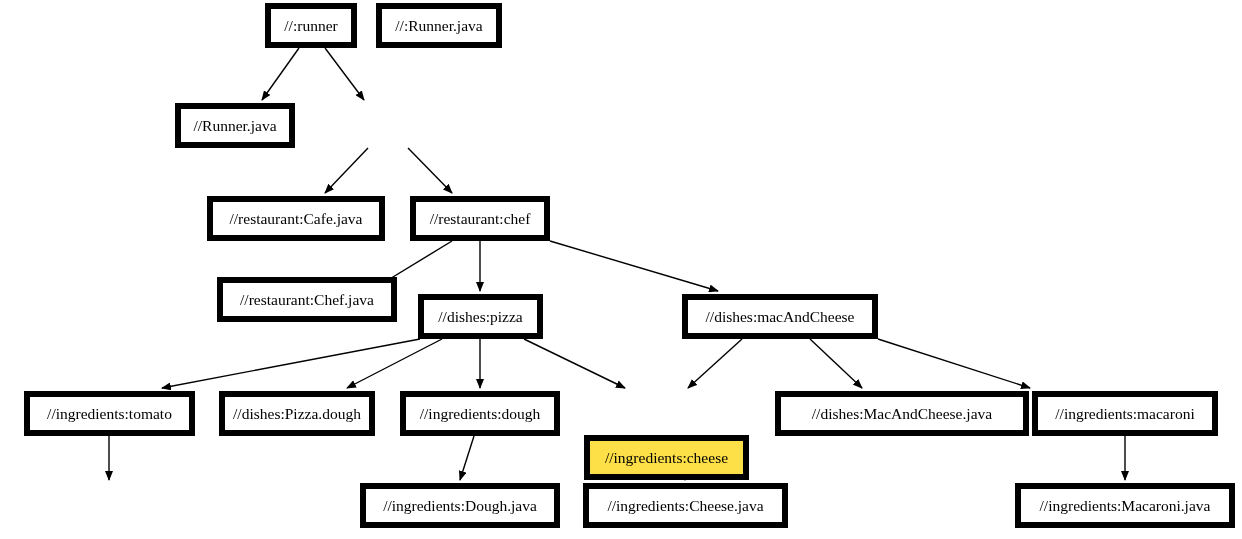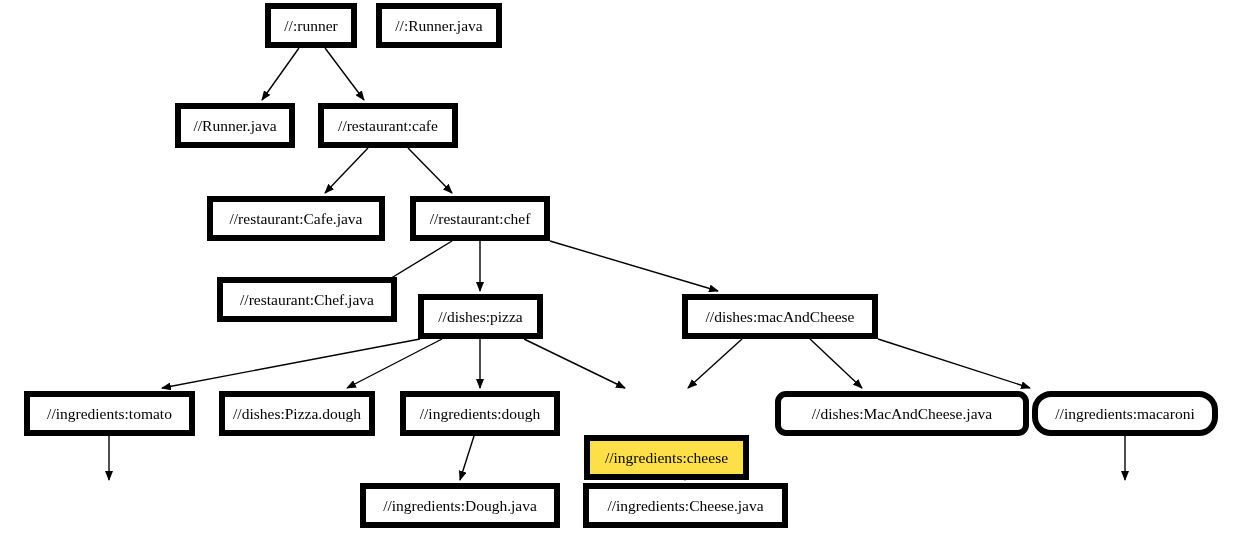--- a/index.html
+++ b/index.html
@@ -84,23 +84,20 @@
   <div id="node-layer">
       <div class="graph-node" style="left: 265px; top: 3px; width: 92px; height: 45px; border-color: rgb(0, 0, 0); background: rgb(255, 255, 255);">
         <span class="node-label" style="color: rgb(0, 0, 0);">//:runner</span>
       </div>
       <div class="graph-node" style="left: 376px; top: 3px; width: 126px; height: 45px; border-color: rgb(0, 0, 0); background: rgb(255, 255, 255);">
         <span class="node-label" style="color: rgb(0, 0, 0);">//:Runner.java</span>
       </div>
       <div class="graph-node" style="left: 175px; top: 103px; width: 120px; height: 45px; border-color: rgb(0, 0, 0); background: rgb(255, 255, 255);">
         <span class="node-label" style="color: rgb(0, 0, 0);">//Runner.java</span>
       </div>
-      <div class="graph-node" style="left: 318px; top: 103px; width: 140px; height: 45px; border-color: rgb(0, 0, 0); background: rgb(255, 255, 255);">
-        <span class="node-label" style="color: rgb(0, 0, 0);">//restaurant:cafe</span>
-      </div>
       <div class="graph-node" style="left: 207px; top: 196px; width: 178px; height: 45px; border-color: rgb(0, 0, 0); background: rgb(255, 255, 255);">
         <span class="node-label" style="color: rgb(0, 0, 0);">//restaurant:Cafe.java</span>
       </div>
       <div class="graph-node" style="left: 410px; top: 196px; width: 140px; height: 45px; border-color: rgb(0, 0, 0); background: rgb(255, 255, 255);">
         <span class="node-label" style="color: rgb(0, 0, 0);">//restaurant:chef</span>
       </div>
       <div class="graph-node" style="left: 217px; top: 277px; width: 180px; height: 45px; border-color: rgb(0, 0, 0); background: rgb(255, 255, 255);">
         <span class="node-label" style="color: rgb(0, 0, 0);">//restaurant:Chef.java</span>
       </div>
       <div class="graph-node" style="left: 418px; top: 294px; width: 125px; height: 45px; border-color: rgb(0, 0, 0); background: rgb(255, 255, 255);">
@@ -114,27 +111,30 @@
       </div>
       <div class="graph-node" style="left: 219px; top: 391px; width: 156px; height: 45px; border-color: rgb(0, 0, 0); background: rgb(255, 255, 255);">
         <span class="node-label" style="color: rgb(0, 0, 0);">//dishes:Pizza.dough</span>
       </div>
       <div class="graph-node" style="left: 400px; top: 391px; width: 160px; height: 45px; border-color: rgb(0, 0, 0); background: rgb(255, 255, 255);">
         <span class="node-label" style="color: rgb(0, 0, 0);">//ingredients:dough</span>
       </div>
       <div class="graph-node" style="left: 584px; top: 391px; width: 165px; height: 45px; border-color: rgb(0, 0, 0); background: #fde047; margin-top: 44px;">
         <span class="node-label" style="color: rgb(0, 0, 0);">//ingredients:cheese</span>
       </div>
-      <div class="graph-node" style="left: 775px; top: 391px; width: 254px; height: 45px; border-color: rgb(0, 0, 0); background: rgb(255, 255, 255); border-radius: 11px;">
+      <div class="graph-node" style="left: 775px; top: 391px; width: 254px; height: 45px; border-color: rgb(0, 0, 0); background: rgb(255, 255, 255);">
         <span class="node-label" style="color: rgb(0, 0, 0);">//dishes:MacAndCheese.java</span>
       </div>
-      <div class="graph-node" style="left: 1032px; top: 391px; width: 186px; height: 45px; border-color: rgb(0, 0, 0); background: rgb(255, 255, 255); border-radius: 19px;">
+      <div class="graph-node" style="left: 1032px; top: 391px; width: 186px; height: 45px; border-color: rgb(0, 0, 0); background: rgb(255, 255, 255);">
         <span class="node-label" style="color: rgb(0, 0, 0);">//ingredients:macaroni</span>
       </div>
       <div class="graph-node" style="left: 360px; top: 483px; width: 200px; height: 45px; border-color: rgb(0, 0, 0); background: rgb(255, 255, 255);">
         <span class="node-label" style="color: rgb(0, 0, 0);">//ingredients:Dough.java</span>
       </div>
       <div class="graph-node" style="left: 583px; top: 483px; width: 205px; height: 45px; border-color: rgb(0, 0, 0); background: rgb(255, 255, 255);">
         <span class="node-label" style="color: rgb(0, 0, 0);">//ingredients:Cheese.java</span>
       </div>
+      <div class="graph-node" style="left: 1015px; top: 483px; width: 220px; height: 45px; border-color: rgb(0, 0, 0); background: rgb(255, 255, 255);">
+        <span class="node-label" style="color: rgb(0, 0, 0);">//ingredients:Macaroni.java</span>
+      </div>
     </div>
 
 </div>
 
 </body></html>

